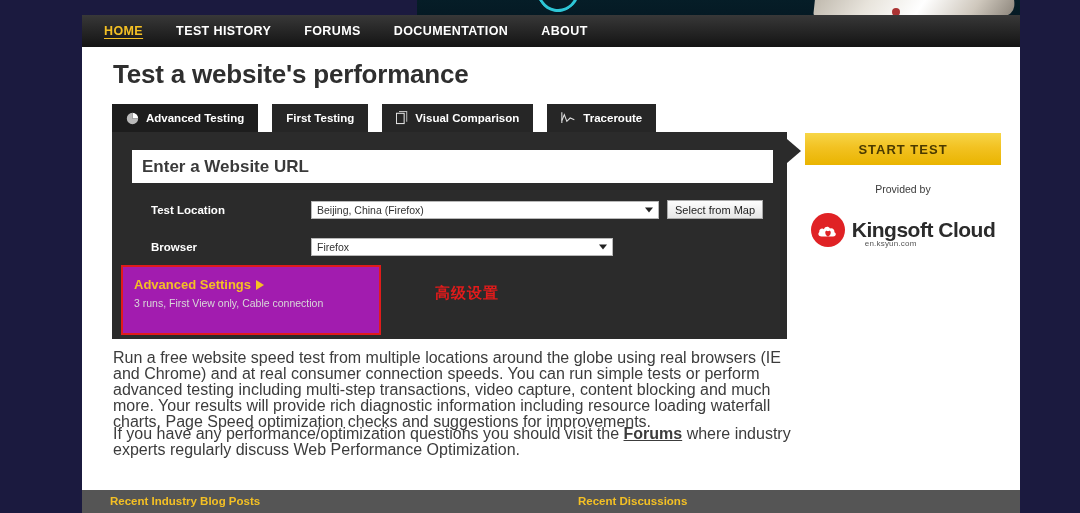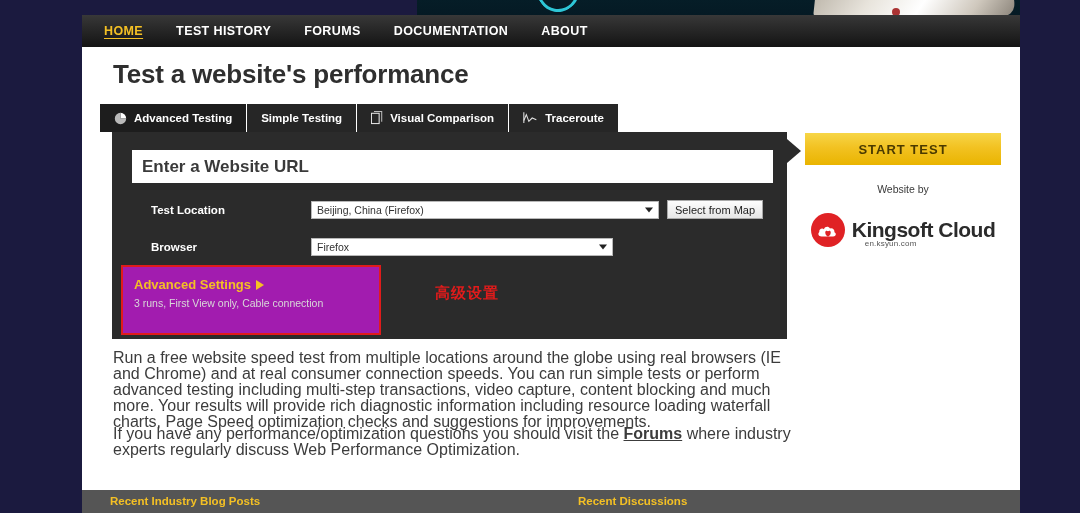--- a/index.html
+++ b/index.html
@@ -85,23 +85,24 @@
   .page-title {
     position: absolute; left: 113px; top: 59px;
     font-size: 26px;
     font-weight: bold;
     color: #2f2f2f;
     letter-spacing: -0.2px;
   }
 
   
   .tabs {
-    position: absolute; left: 100px; top: 104px;
+    position: absolute; left: 112px; top: 104px;
     display: flex; align-items: center;
     height: 28px;
+    gap: 13px;
   }
   .tab {
     height: 28px;
     background: #262626;
     color: #ffffff;
     font-size: 11.5px;
     font-weight: bold;
     display: flex; align-items: center;
     padding: 0 14px;
     border-right: 1px solid #ffffff;
@@ -324,21 +325,21 @@
     <div class="tab active">
       <span class="tab-ico">
         <svg width="13" height="13" viewBox="0 0 16 16">
           <path d="M8 8 L8 1 A7 7 0 0 1 15 8 Z" fill="#ffffff"></path>
           <path d="M8 8 L15 8 A7 7 0 1 1 8 1 Z" fill="#b9b9b9"></path>
         </svg>
       </span>
       <span>Advanced Testing</span>
     </div>
     <div class="tab">
-      <span>Simple Testing</span>
+      <span>First Testing</span>
     </div>
     <div class="tab">
       <span class="tab-ico">
         <svg width="12" height="14" viewBox="0 0 14 16">
           <rect x="0.5" y="2.5" width="9" height="12" fill="none" stroke="#e8e8e8" stroke-width="1.2"></rect>
           <path d="M3.5 0.5 H12.5 V12.5" fill="none" stroke="#bdbdbd" stroke-width="1.2"></path>
         </svg>
       </span>
       <span>Visual Comparison</span>
     </div>
@@ -376,21 +377,21 @@
   </div>
 
   <div class="adv-box">
     <span class="adv-title">Advanced Settings</span>
     <span class="adv-arrow"></span>
     <span class="adv-sub">3 runs, First View only, Cable connection</span>
   </div>
   <div class="cn-annot">高级设置</div>
 
   <button class="start-btn">START TEST</button>
-  <div class="provided-by">Website by</div>
+  <div class="provided-by">Provided by</div>
   <div class="logo-wrap">
     <span class="logo-mark">
       <svg class="logo-cloud" viewBox="0 0 24 16">
         <path d="M5 14 C1.5 14 0.5 11 2.5 9.2 C2 6.2 5.2 4.4 7.6 6 C8.6 3 12.6 2.6 14.2 5.2 C17 4.4 19.6 6.6 19 9.4 C21.4 10.2 21 14 17.6 14 Z" fill="#ffffff"></path>
         <path d="M9 9.5 C9 12.2 11 13.6 12 14 C13 13.6 15 12.2 15 9.5 C15 7.8 13.6 7 12 8.2 C10.4 7 9 7.8 9 9.5 Z" fill="#e02225"></path>
       </svg>
     </span>
     <span class="logo-text-wrap">
       <span class="logo-text">Kingsoft Cloud</span>
       <span class="logo-sub">en.ksyun.com</span>

